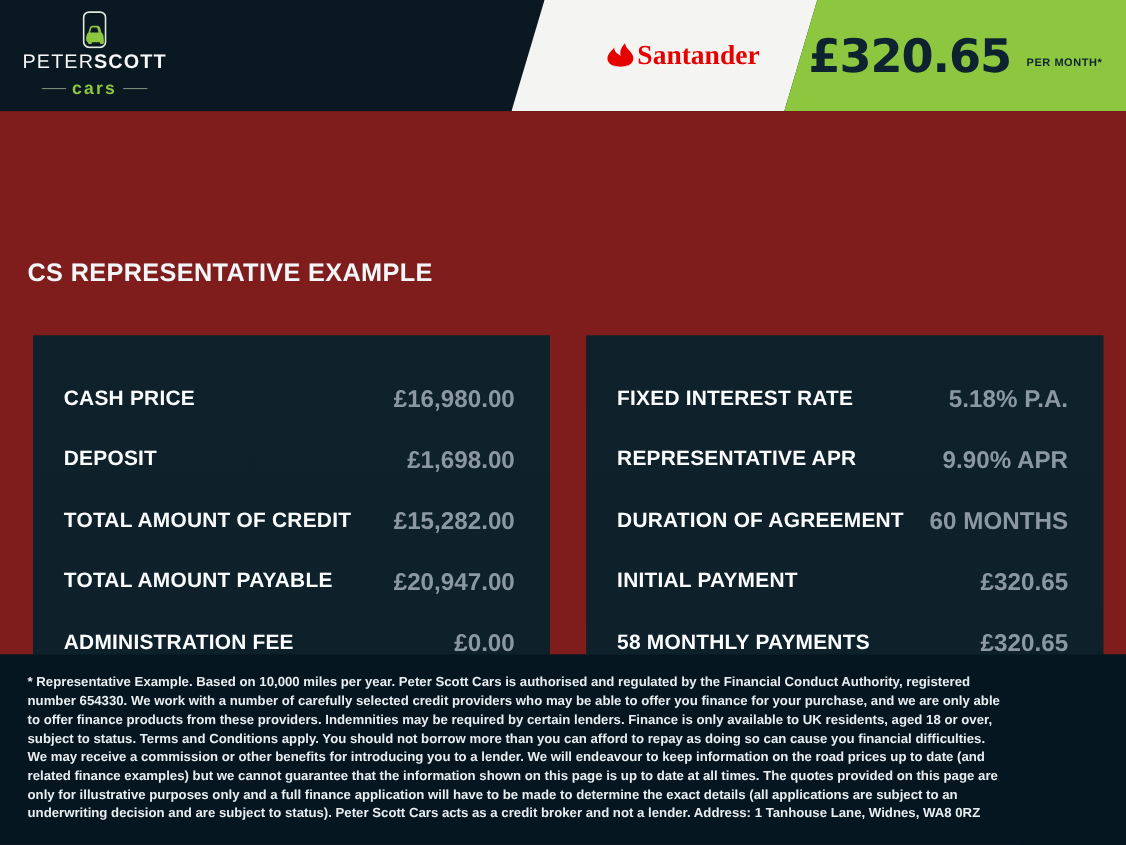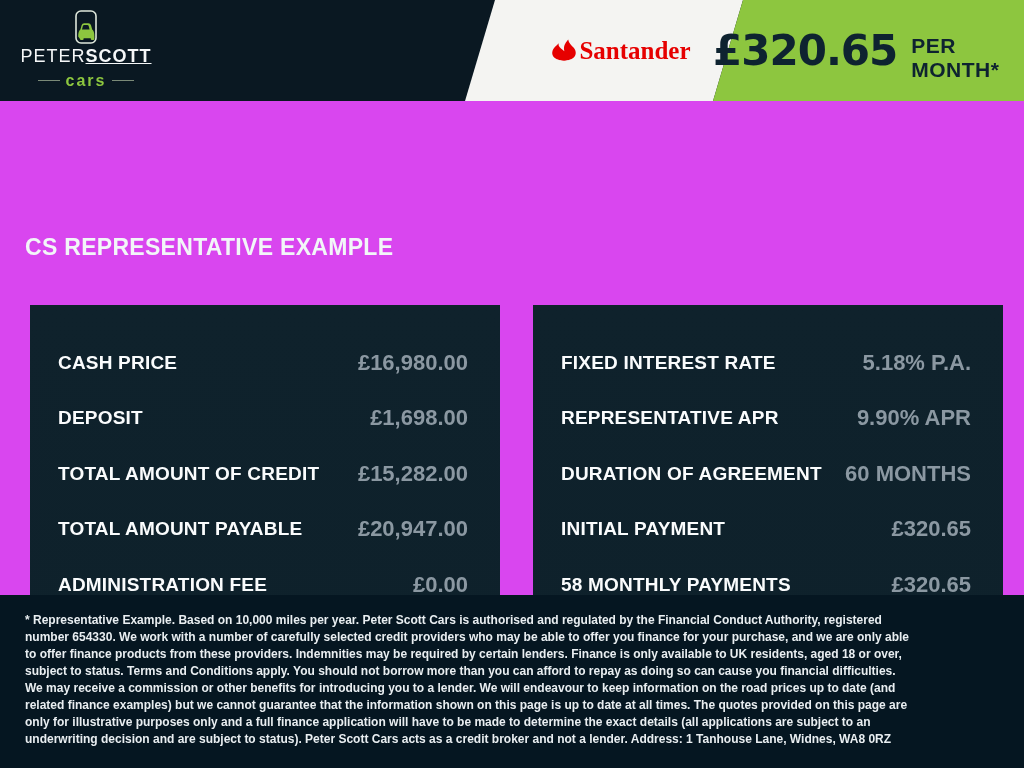--- a/index.html
+++ b/index.html
@@ -15,37 +15,37 @@
   
   .header { position:relative; width:1024px; height:101px; background:#0a1822; }
   .hdr-shape { position:absolute; inset:0; }
   .shape-white { background:#f4f4f2; clip-path:polygon(495px 0, 743px 0, 713px 101px, 465px 101px); }
   .shape-green { background:#8dc63f; clip-path:polygon(743px 0, 1024px 0, 1024px 101px, 713px 101px); }
 
   .logo { position:absolute; left:28px; top:10px; width:116px; display:flex; flex-direction:column; align-items:center; }
   .logo-icon { width:22px; height:34px; margin-bottom:3px; }
   .logo-name { font-size:18px; color:#f5f7f8; letter-spacing:1px; white-space:nowrap; line-height:1.1; }
   .logo-name .thin { font-weight:400; }
-  .logo-name .bold { font-weight:700;text-decoration:underline; }
+  .logo-name .bold { font-weight:700; }
   .logo-cars { display:flex; align-items:center; gap:6px; margin-top:6px; }
   .logo-cars .line { width:22px; height:1px; background:#7b8a78; }
   .logo-cars .cars-text { color:#8dc63f; font-weight:700; font-size:16px; letter-spacing:2px; line-height:1; }
 
   .santander { position:absolute; left:498px; top:0; width:244px; height:101px;
     display:flex; align-items:center; justify-content:center; gap:0; }
   .santander-text { font-family:"Liberation Serif", serif; font-weight:700; font-size:25px; color:#e60000; }
   .flame { width:30px; height:26px; }
 
   .price-block { position:absolute; left:713px; right:0; top:0; height:101px;
     display:flex; align-items:center; justify-content:center; gap:14px; }
   .price-amount { font-family:"DejaVu Sans", sans-serif; font-weight:800; font-size:42px; color:#0e2330; letter-spacing:-1px; }
-  .price-suffix { font-weight:800; font-size:21px; color:#0e2330; letter-spacing:.5px; align-self:center; margin-top:14px; }
+  .price-suffix { font-weight:800; font-size:10px; color:#0e2330; letter-spacing:.5px; align-self:center; margin-top:14px; }
 
   
-  .main { position:relative; width:1024px; height:494px; background:#d946ef; }
+  .main { position:relative; width:1024px; height:494px; background:#7f1d1d; }
   .page-title { position:absolute; left:25px; top:133px; font-size:23px; font-weight:700; color:#f2f6f8; letter-spacing:.3px; }
 
   .panel { position:absolute; top:204px; width:470px; height:380px;
     background:linear-gradient(180deg,#0f222c ,#0e212b); background-color:#0e212b;
     padding:30px 32px 0 28px; }
   .panel-left { left:30px; }
   .panel-right { left:533px; }
 
   .frow { display:flex; align-items:center; justify-content:space-between; height:55.5px; }
   .frow-label { font-size:19px; font-weight:700; color:#fafcfd; letter-spacing:.2px; white-space:nowrap; }

